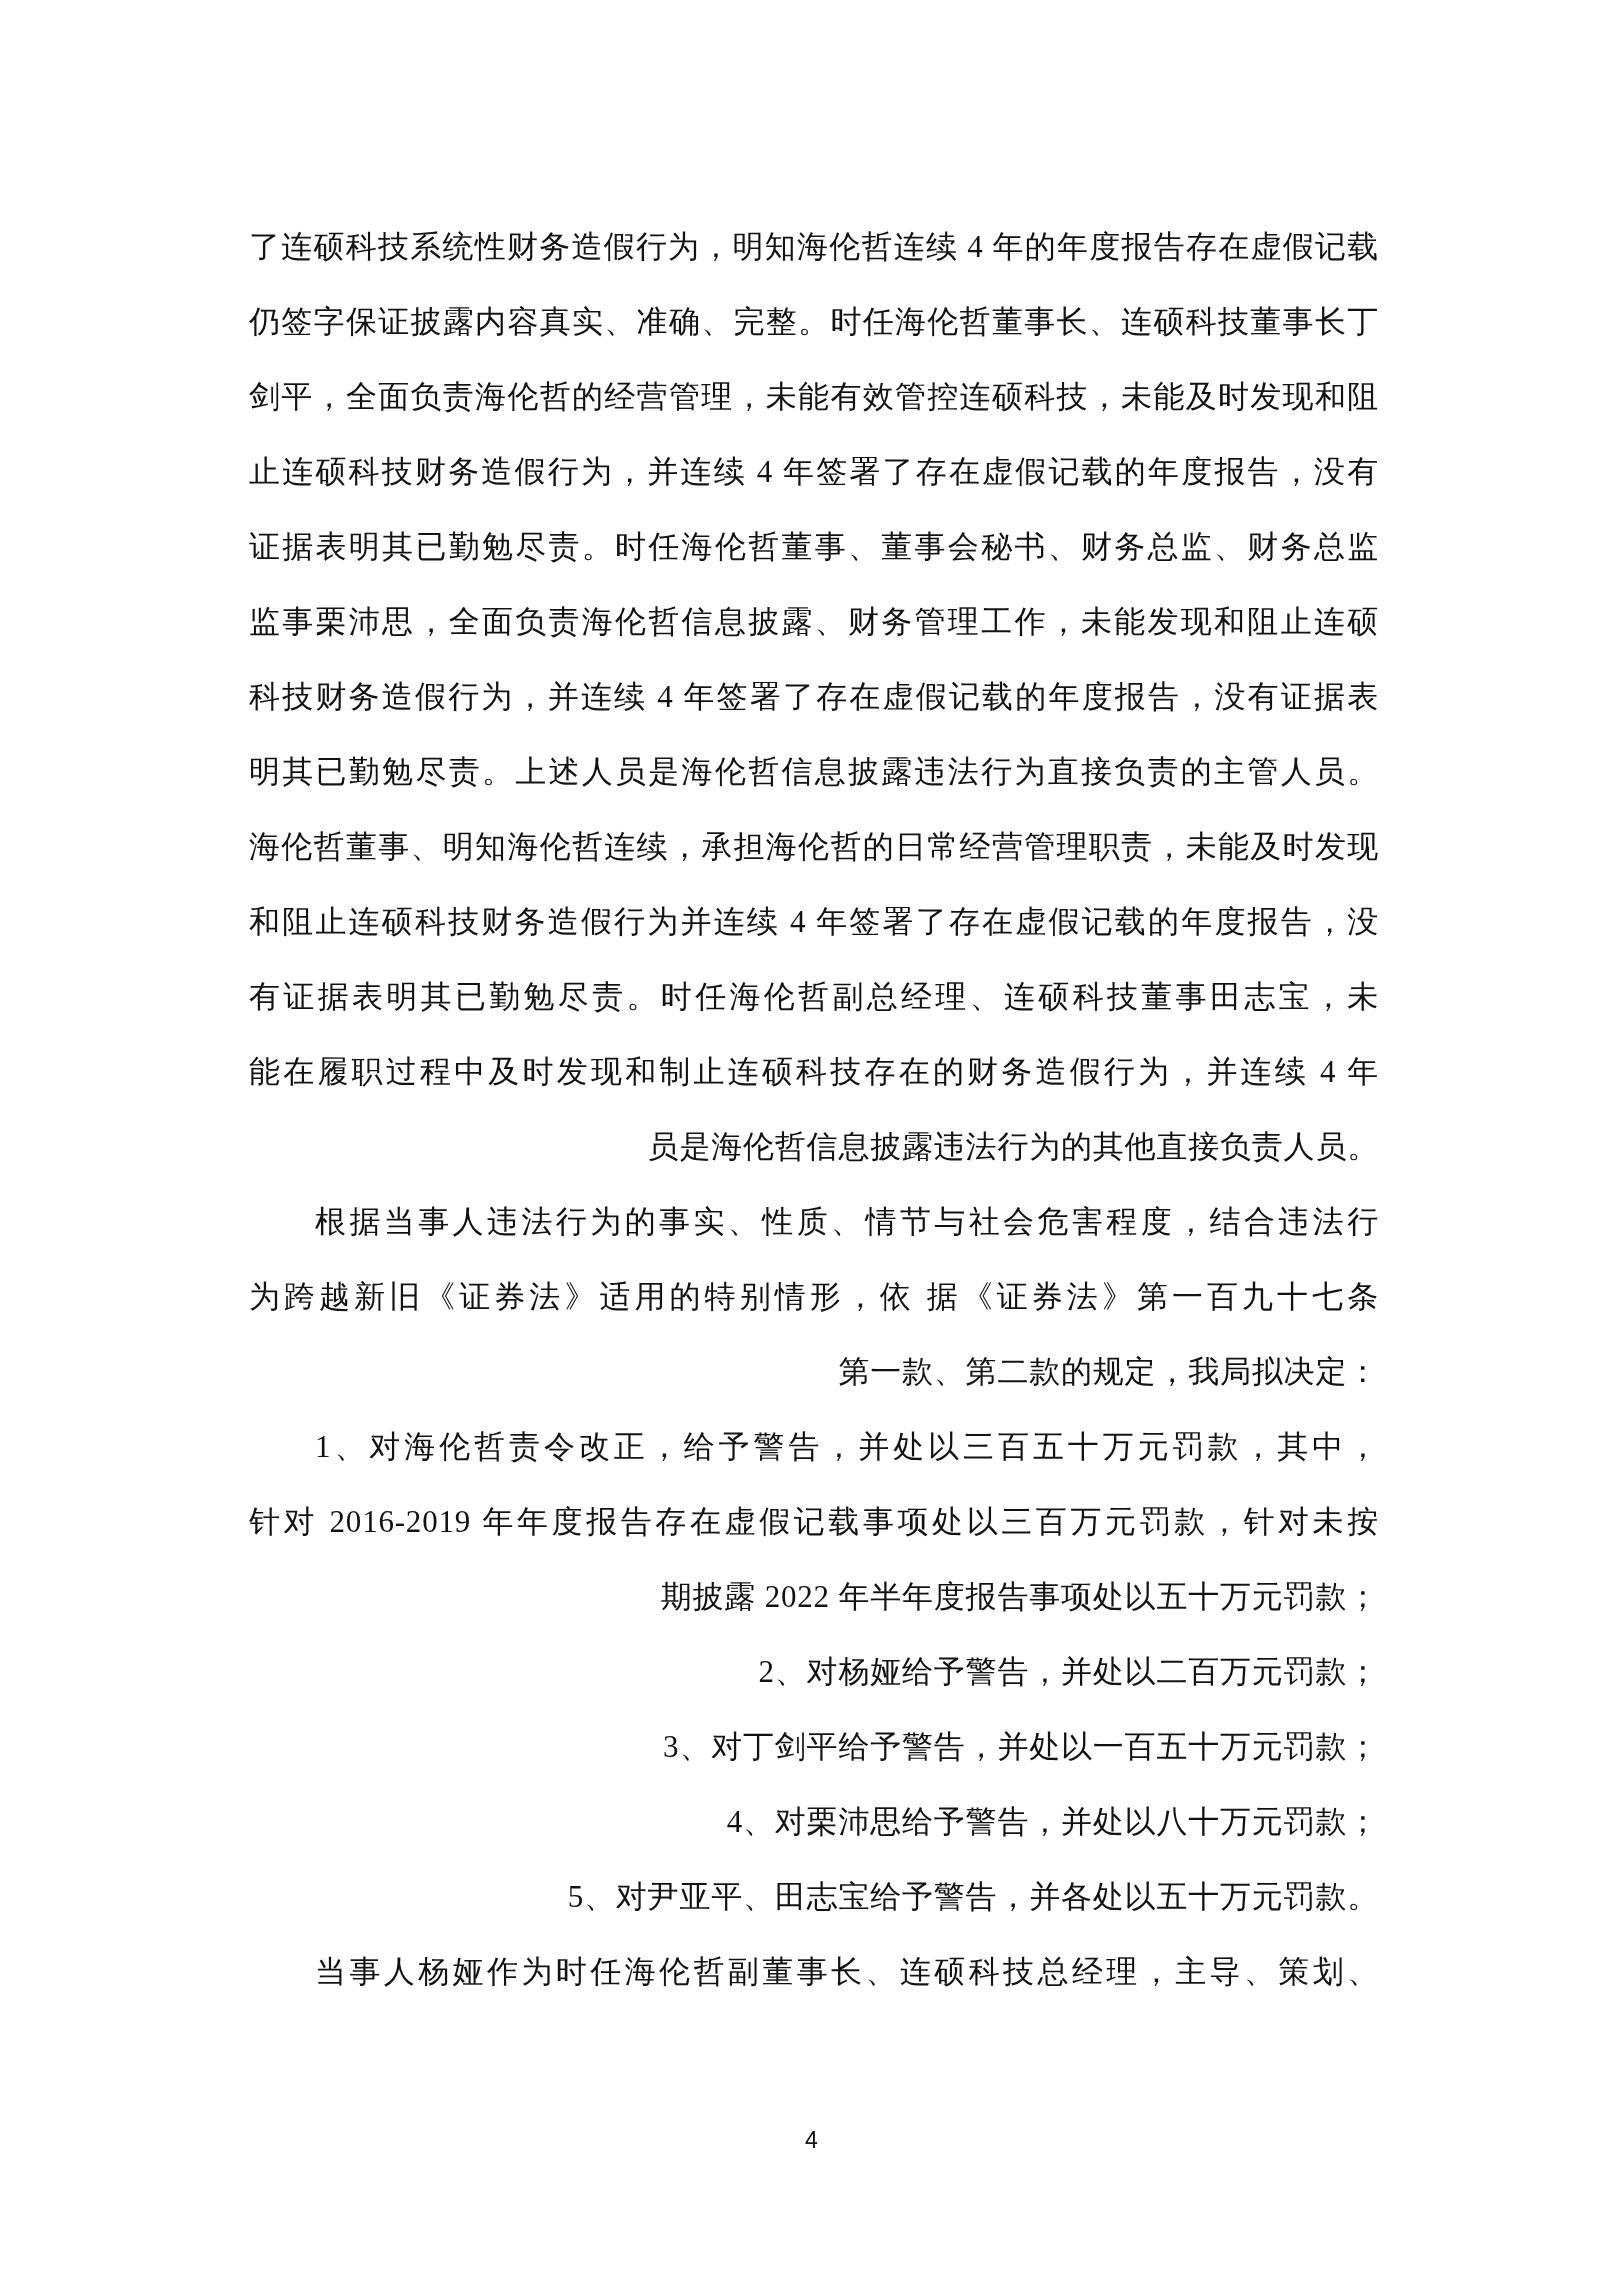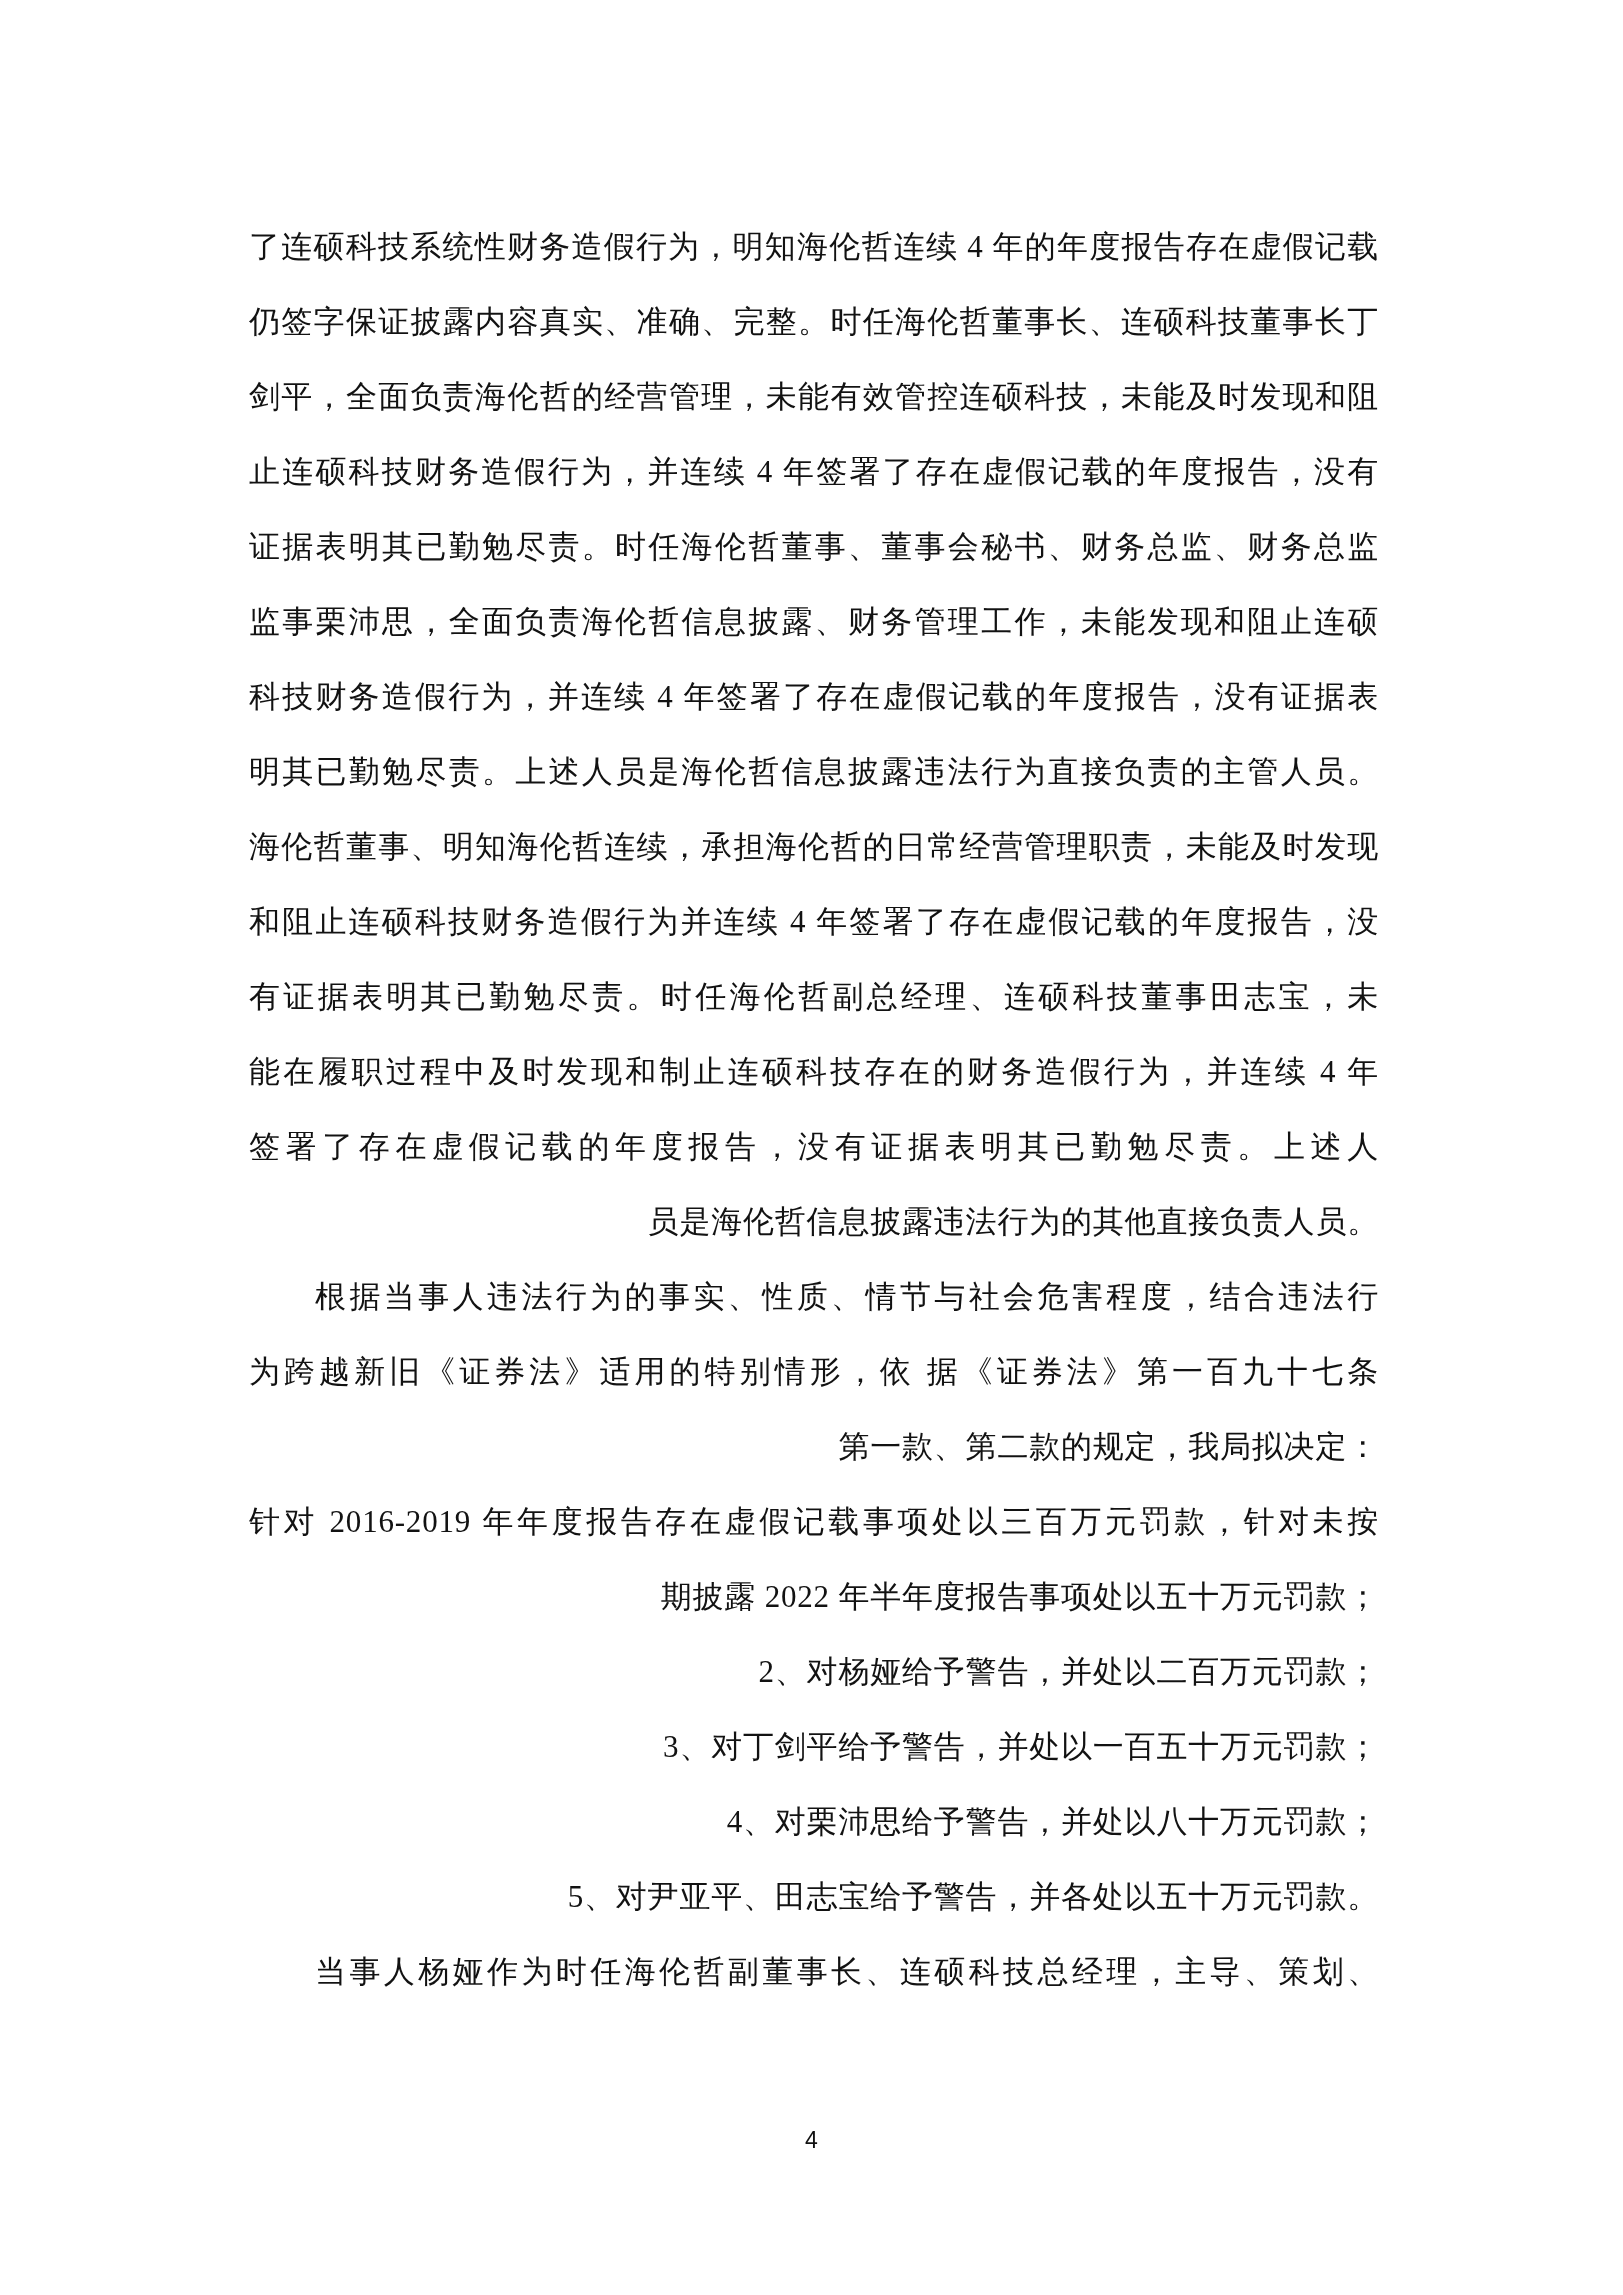--- a/index.html
+++ b/index.html
@@ -67,25 +67,25 @@
       <div class="line j">剑平，全面负责海伦哲的经营管理，未能有效管控连硕科技，未能及时发现和阻</div>
       <div class="line j">止连硕科技财务造假行为，并连续 4 年签署了存在虚假记载的年度报告，没有</div>
       <div class="line j">证据表明其已勤勉尽责。时任海伦哲董事、董事会秘书、财务总监、财务总监</div>
       <div class="line j">监事栗沛思，全面负责海伦哲信息披露、财务管理工作，未能发现和阻止连硕</div>
       <div class="line j">科技财务造假行为，并连续 4 年签署了存在虚假记载的年度报告，没有证据表</div>
       <div class="line j">明其已勤勉尽责。上述人员是海伦哲信息披露违法行为直接负责的主管人员。</div>
       <div class="line j">海伦哲董事、明知海伦哲连续，承担海伦哲的日常经营管理职责，未能及时发现</div>
       <div class="line j">和阻止连硕科技财务造假行为并连续 4 年签署了存在虚假记载的年度报告，没</div>
       <div class="line j">有证据表明其已勤勉尽责。时任海伦哲副总经理、连硕科技董事田志宝，未</div>
       <div class="line j">能在履职过程中及时发现和制止连硕科技存在的财务造假行为，并连续 4 年</div>
-      <div class="line j">签署了存在虚假记载的年度报告，没有证据表明其已勤勉尽责。上述人</div>
       <div class="line">员是海伦哲信息披露违法行为的其他直接负责人员。</div>
       <div class="line j indent">根据当事人违法行为的事实、性质、情节与社会危害程度，结合违法行</div>
       <div class="line j">为跨越新旧《证券法》适用的特别情形，依 据《证券法》第一百九十七条</div>
       <div class="line">第一款、第二款的规定，我局拟决定：</div>
+      <div class="line j indent">1、对海伦哲责令改正，给予警告，并处以三百五十万元罚款，其中，</div>
       <div class="line j">针对 2016-2019 年年度报告存在虚假记载事项处以三百万元罚款，针对未按</div>
       <div class="line">期披露 2022 年半年度报告事项处以五十万元罚款；</div>
       <div class="line indent">2、对杨娅给予警告，并处以二百万元罚款；</div>
       <div class="line indent">3、对丁剑平给予警告，并处以一百五十万元罚款；</div>
       <div class="line indent">4、对栗沛思给予警告，并处以八十万元罚款；</div>
       <div class="line indent">5、对尹亚平、田志宝给予警告，并各处以五十万元罚款。</div>
       <div class="line j indent">当事人杨娅作为时任海伦哲副董事长、连硕科技总经理，主导、策划、</div>
     </div>
   <div class="page-number">4</div>
 </div>

